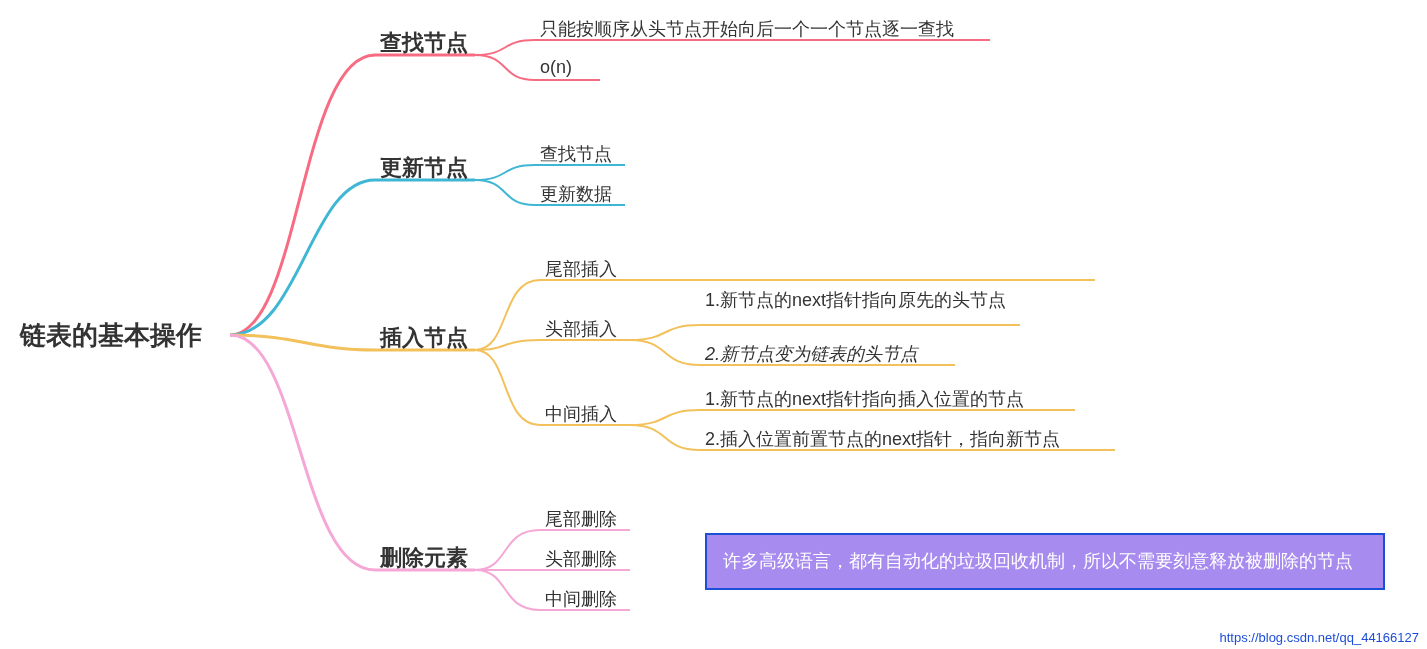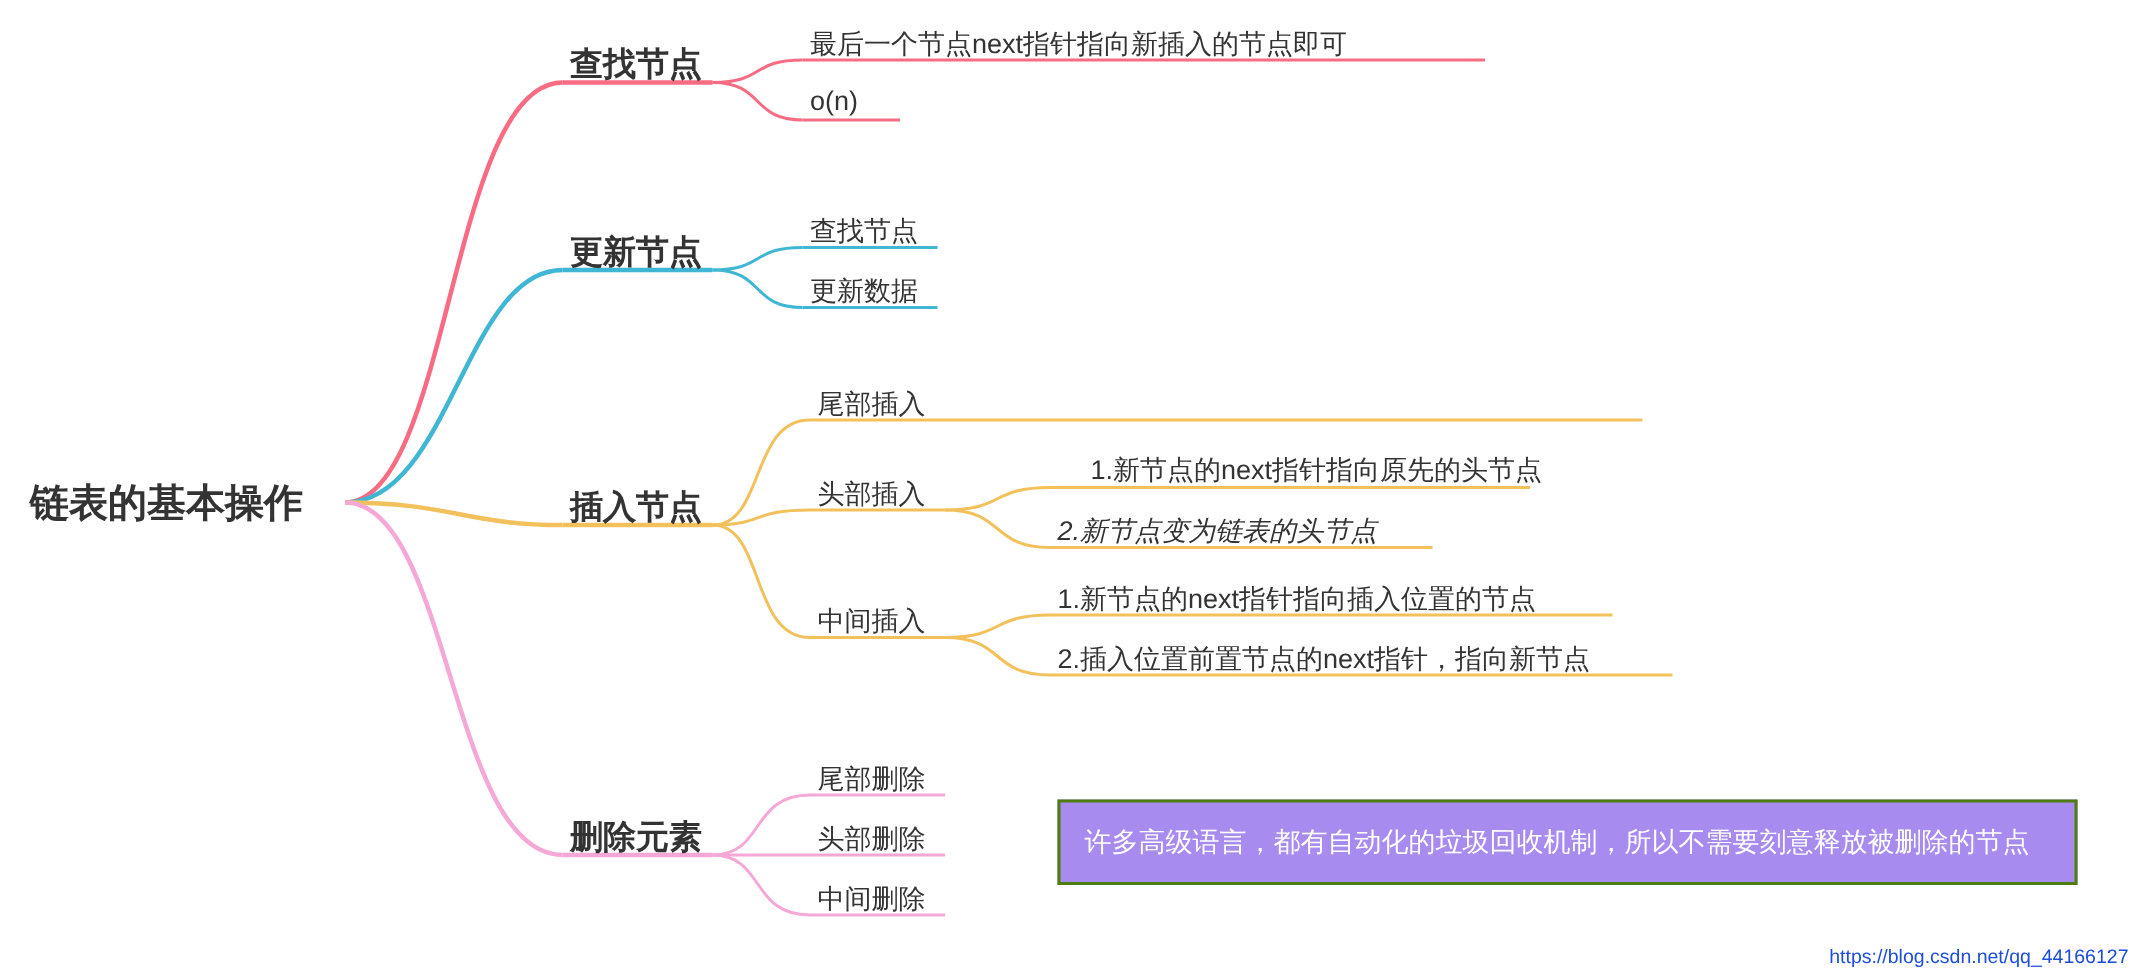--- a/index.html
+++ b/index.html
@@ -33,21 +33,21 @@
     font-size: 18px;
     font-weight: 400;
   }
   .l3 {
     font-size: 18px;
     font-weight: 400;
   }
   .note-box {
     position: absolute;
     background: #a78bef;
-    border: 2px solid #4d7c0f;
+    border: 2px solid #1d4ed8;
     color: #fff;
     font-size: 18px;
     line-height: 1.6;
     padding: 12px 16px;
     box-sizing: border-box;
   }
   .watermark {
     position: absolute;
     right: 8px;
     bottom: 4px;
@@ -119,32 +119,32 @@
   <line x1="540" y1="610" x2="630" y2="610" stroke="#f5a8d6" stroke-width="2"></line>
 </svg>
 
 <div class="node root" style="left:20px; top:318px;">链表的基本操作</div>
 
 <div class="node l1" style="left:380px; top:28px;">查找节点</div>
 <div class="node l1" style="left:380px; top:153px;">更新节点</div>
 <div class="node l1" style="left:380px; top:323px;">插入节点</div>
 <div class="node l1" style="left:380px; top:543px;">删除元素</div>
 
-<div class="node l2" style="left:540px; top:17px;">最后一个节点next指针指向新插入的节点即可</div>
+<div class="node l2" style="left:540px; top:17px;">只能按顺序从头节点开始向后一个一个节点逐一查找</div>
 <div class="node l2" style="left:540px; top:57px;">o(n)</div>
 
 <div class="node l2" style="left:540px; top:142px;">查找节点</div>
 <div class="node l2" style="left:540px; top:182px;">更新数据</div>
 
 <div class="node l2" style="left:545px; top:257px;">尾部插入</div>
 <div class="node l2" style="left:545px; top:317px;">头部插入</div>
 <div class="node l2" style="left:545px; top:402px;">中间插入</div>
 
 
-<div class="node l3" style="left:705px; top:301px;margin-left:22px;">1.新节点的next指针指向原先的头节点</div>
+<div class="node l3" style="left:705px; top:288px;">1.新节点的next指针指向原先的头节点</div>
 <div class="node l3" style="left:705px; top:342px;font-style:italic;">2.新节点变为链表的头节点</div>
 
 <div class="node l3" style="left:705px; top:387px;">1.新节点的next指针指向插入位置的节点</div>
 <div class="node l3" style="left:705px; top:427px;">2.插入位置前置节点的next指针，指向新节点</div>
 
 <div class="node l2" style="left:545px; top:507px;">尾部删除</div>
 <div class="node l2" style="left:545px; top:547px;">头部删除</div>
 <div class="node l2" style="left:545px; top:587px;">中间删除</div>
 
 <div class="note-box" style="left:705px; top:533px; width:680px;">许多高级语言，都有自动化的垃圾回收机制，所以不需要刻意释放被删除的节点</div>

